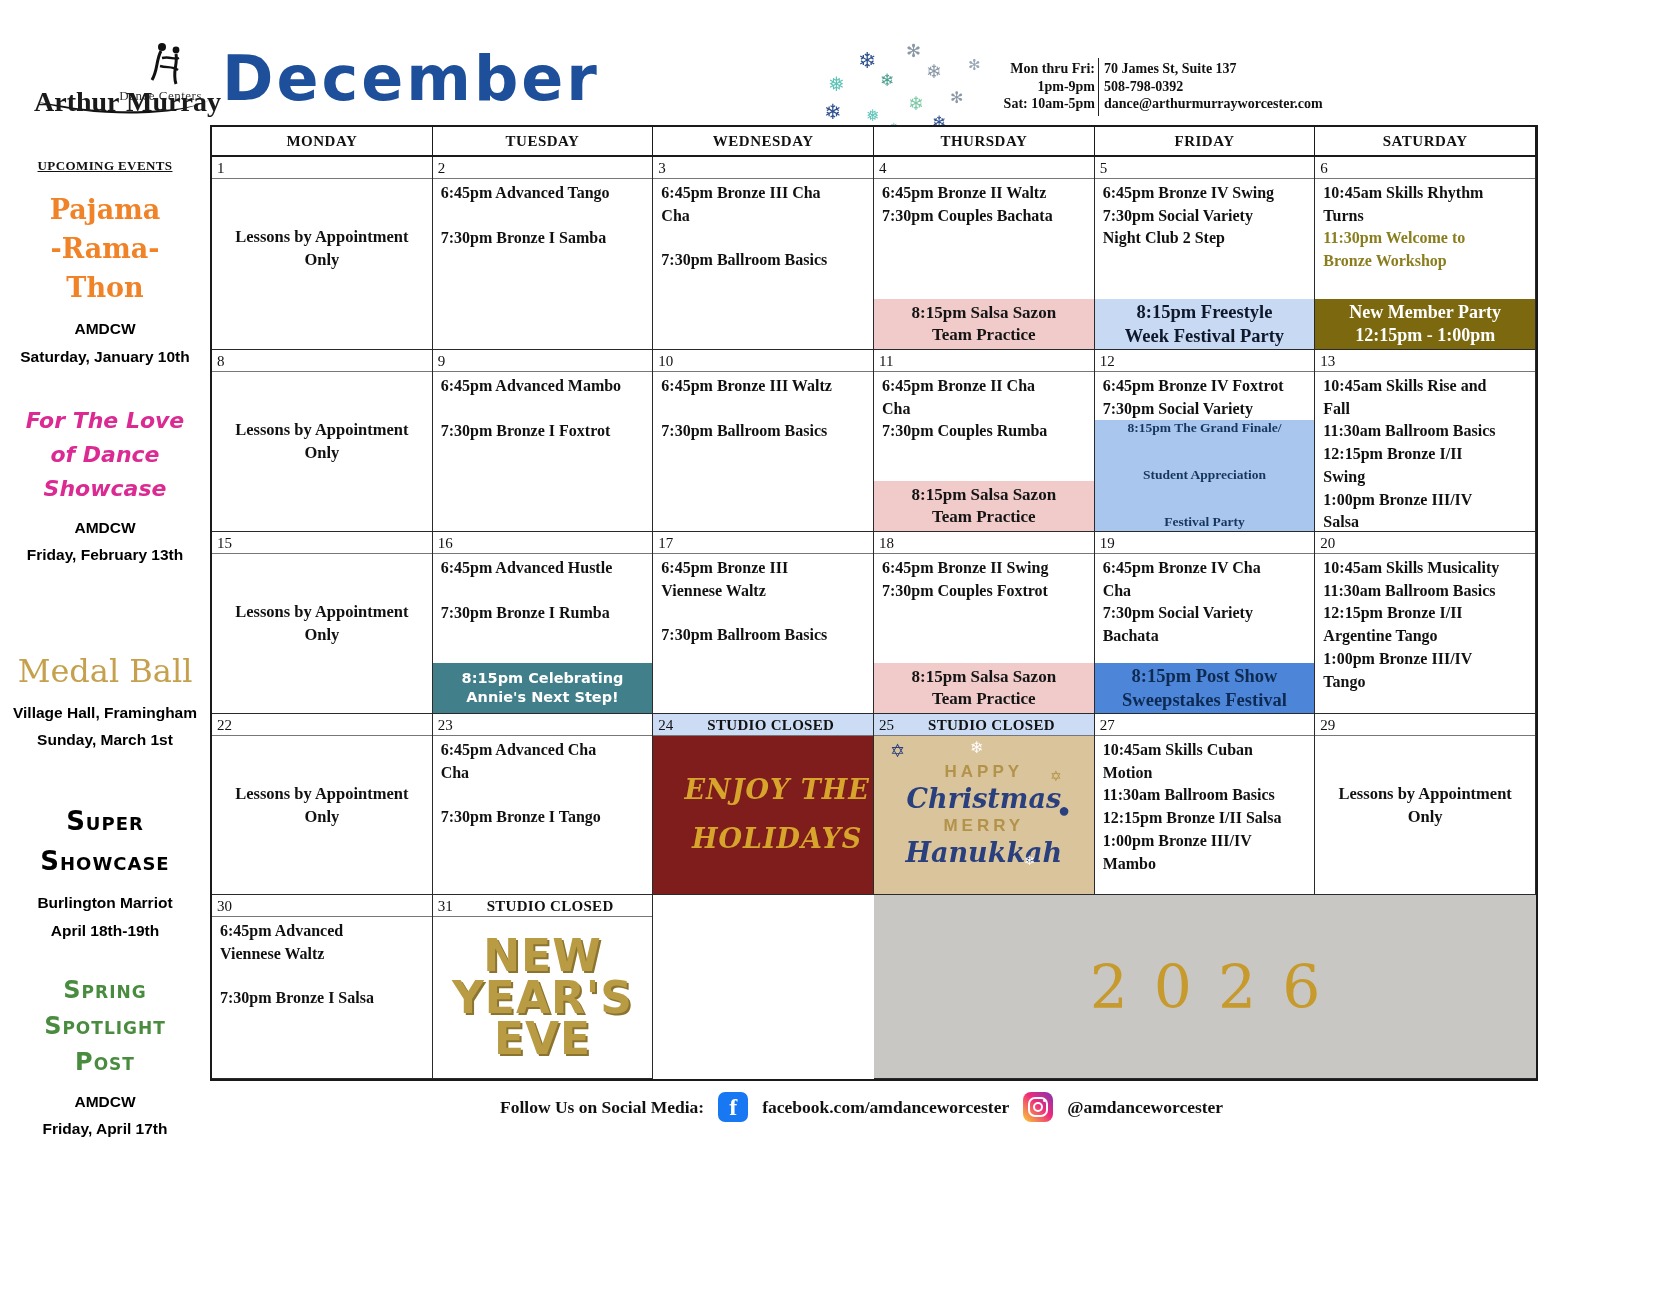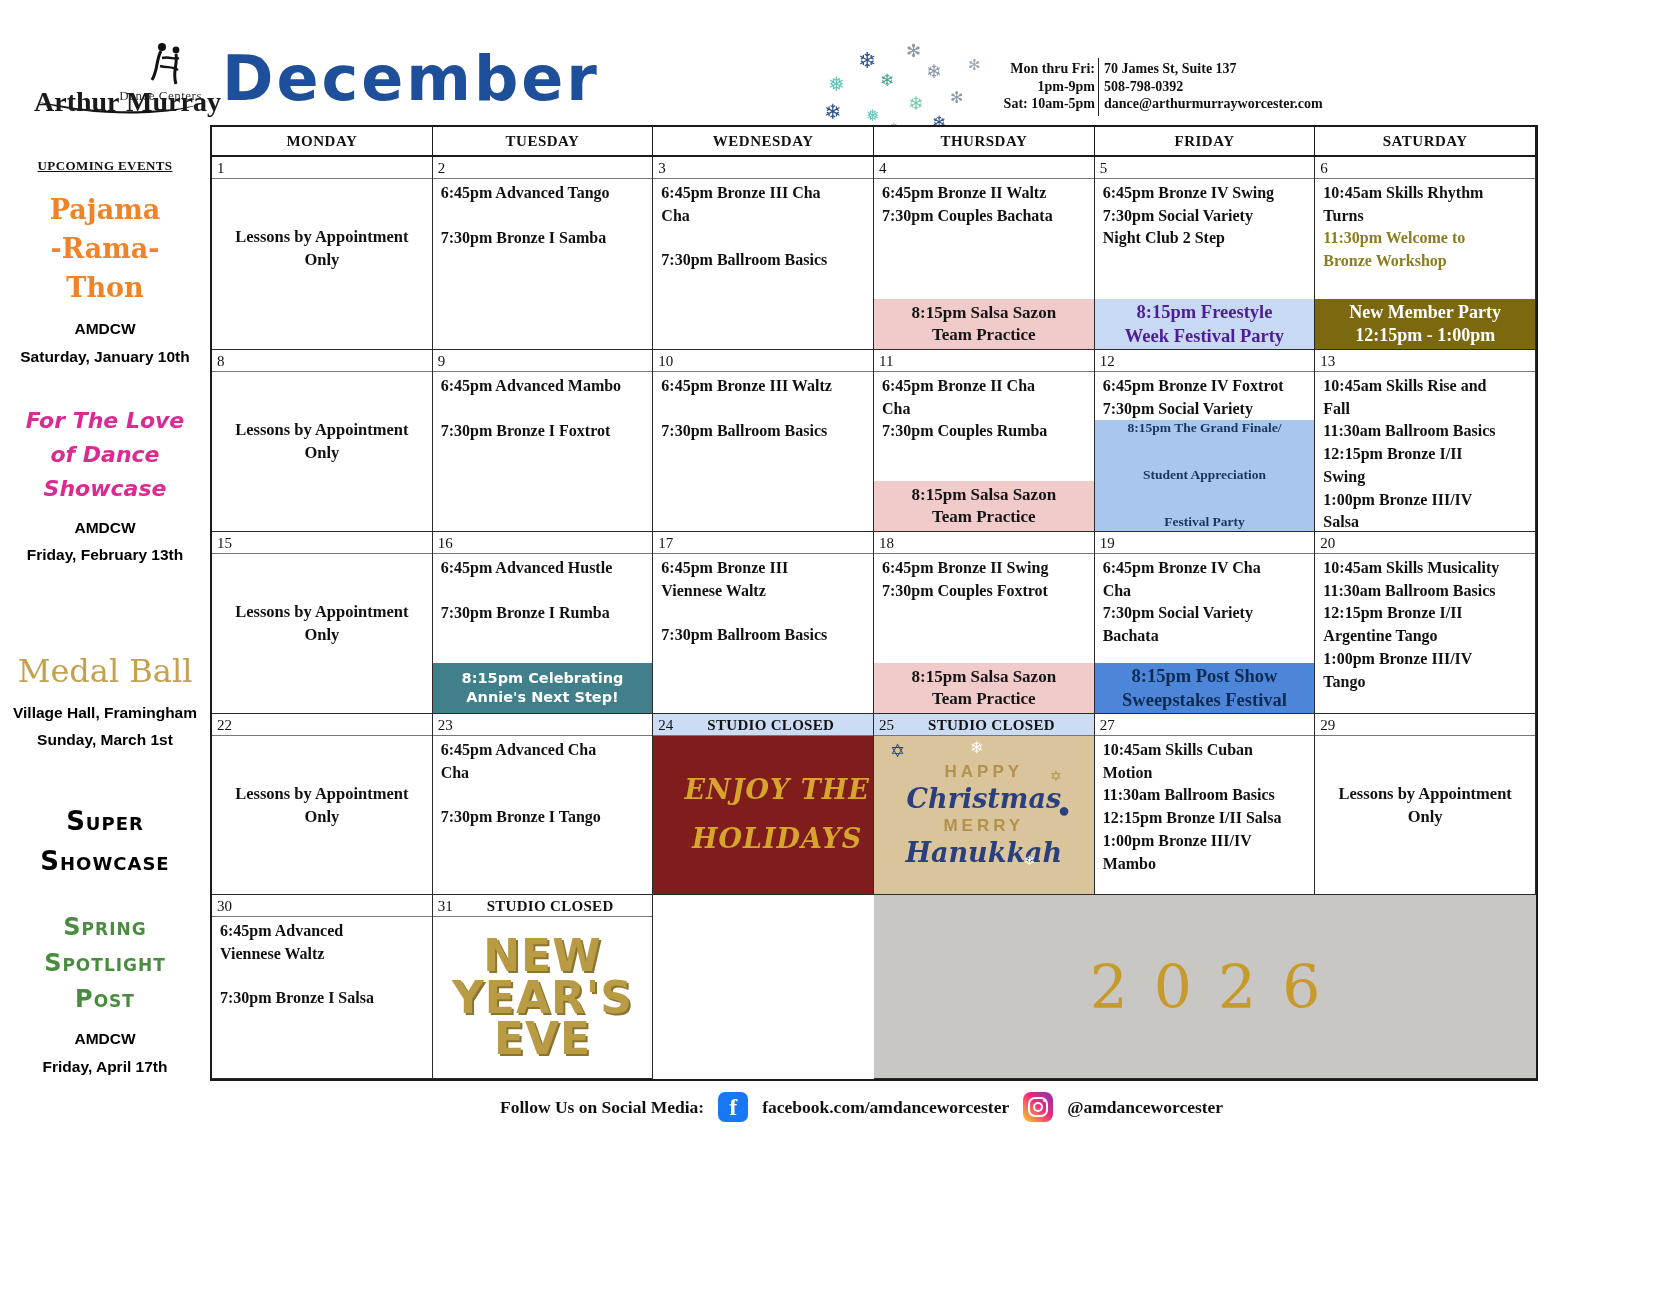--- a/index.html
+++ b/index.html
@@ -53,21 +53,21 @@
        display:flex;align-items:center;box-sizing:border-box;}
   .num .closed{font-weight:bold;margin-left:34px;letter-spacing:.3px;}
   .content{padding:3px 28px 3px 8px;font-weight:bold;font-size:16px;line-height:1.42;}
   .content .gap{height:22px;}
   .content.appt{padding:46px 12px 0 12px;text-align:center;font-size:16.5px;}
   .accent-olive{color:#8a7d1e;}
   .banner{position:absolute;left:0;right:0;bottom:0;min-height:50px;display:flex;
           flex-direction:column;justify-content:center;text-align:center;
           font-weight:bold;font-size:17px;line-height:1.3;}
   .b-pink{background:#f1cbca;color:#141414;}
-  .b-freestyle{background:#c8daf3;color:#4c1d95;font-size:18.5px;}
+  .b-freestyle{background:#c8daf3;color:#0f172a;font-size:18.5px;}
   .b-grandfinale{background:#a9c7ee;color:#17365d;font-size:13.5px;line-height:1.25;gap:30px;}
   .b-postshow{background:#4d86d8;color:#0e2a52;font-size:18.5px;}
   .b-revival{background:#3b70d7;color:#0b1f45;font-size:18px;}
   .b-newmember{background:#7c690f;color:#fff;font-size:18px;}
   .b-teal{background:#417f8a;color:#fff;font-family:"DejaVu Sans",sans-serif;font-size:14.5px;}
   .strip-blue{background:#ccdcf4;}
   .sp{position:absolute;left:0;right:0;top:22px;bottom:0;display:flex;flex-direction:column;
       align-items:center;justify-content:center;}
   .sp-holidays{background:#7f1d1d;color:#d7a52c;font-family:"DejaVu Serif",serif;
                font-weight:bold;font-style:italic;font-size:27px;letter-spacing:1px;line-height:1.8;padding-left:28px;}
@@ -180,20 +180,24 @@
           <div class="det">
             <div>Village Hall, Framingham</div>
             <div>Sunday, March 1st</div>
           </div>
         </div>
         <div class="ev ev-black" style="margin-top: 48px;">
           <div class="ttl">
             <div>Super</div>
             <div>Showcase</div>
           </div>
+          <div class="det">
+            <div>Burlington Marriot</div>
+            <div>April 18th-19th</div>
+          </div>
         </div>
         <div class="ev ev-green" style="margin-top: 28px;">
           <div class="ttl">
             <div>Spring</div>
             <div>Spotlight</div>
             <div>Post</div>
           </div>
           <div class="det">
             <div>AMDCW</div>
             <div>Friday, April 17th</div>

